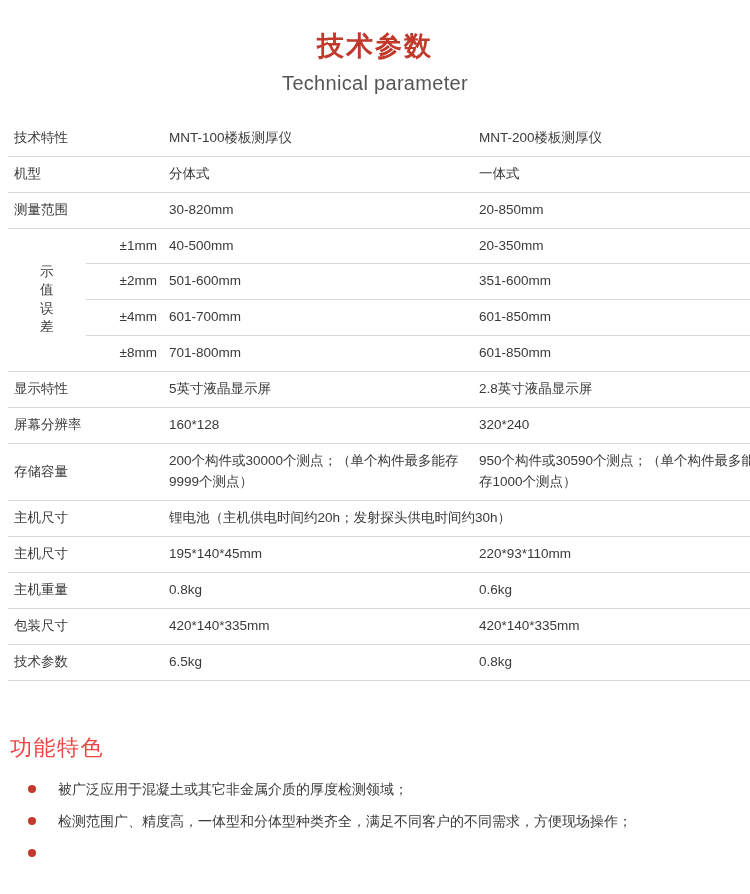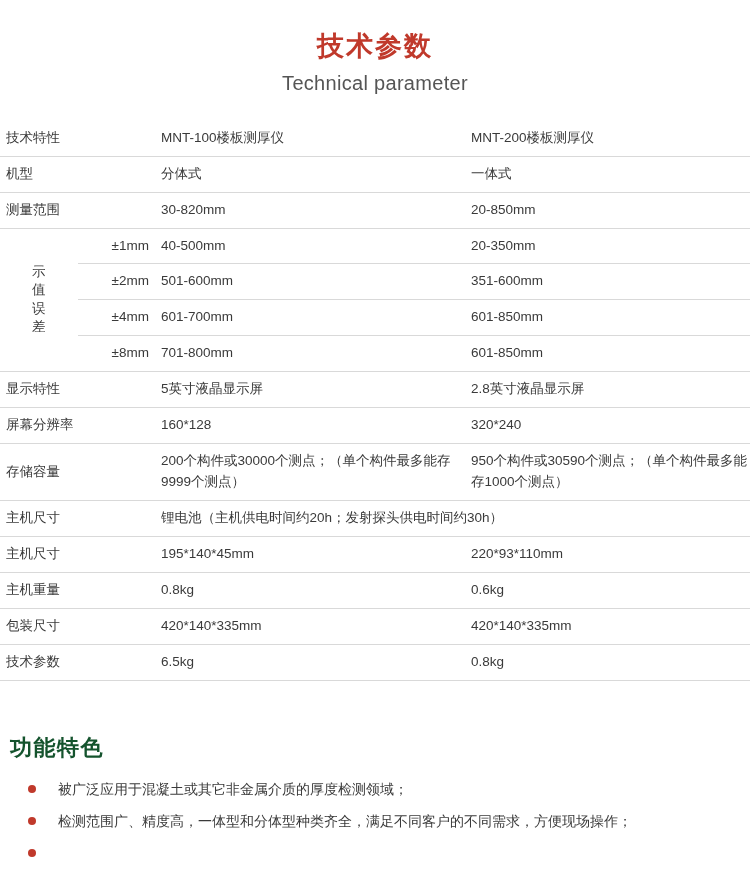--- a/index.html
+++ b/index.html
@@ -37,21 +37,21 @@
   .title-en {
     font-size: 20px;
     color: #555555;
     margin: 8px 0 0 0;
     font-weight: normal;
     letter-spacing: 0.3px;
   }
 
   
   .spec-wrap {
-    padding: 26px 8px 0 0;
+    padding: 26px 8px 0 8px;
   }
   table.spec {
     width: 734px;
     margin: 0 auto;
     border-collapse: collapse;
     table-layout: fixed;
   }
   table.spec td {
     border-bottom: 1px solid #d9d9d9;
     padding: 7px 6px 7px 6px;
@@ -86,22 +86,22 @@
     color: #3a3a3a;
   }
   .row-two-line { line-height: 1.7; }
 
   
   .features {
     padding: 52px 8px 20px 8px;
   }
   .feat-title {
     font-size: 22px;
-    font-weight: bold;
-    color: #14532d;
+    font-weight: normal;
+    color: #ef4444;
     letter-spacing: 1.5px;
     margin: 0 0 16px 2px;
   }
   ul.feat-list {
     list-style: none;
     margin: 4px;
     padding: 0 0 0 8px;
   }
   ul.feat-list li {
     position: relative;

